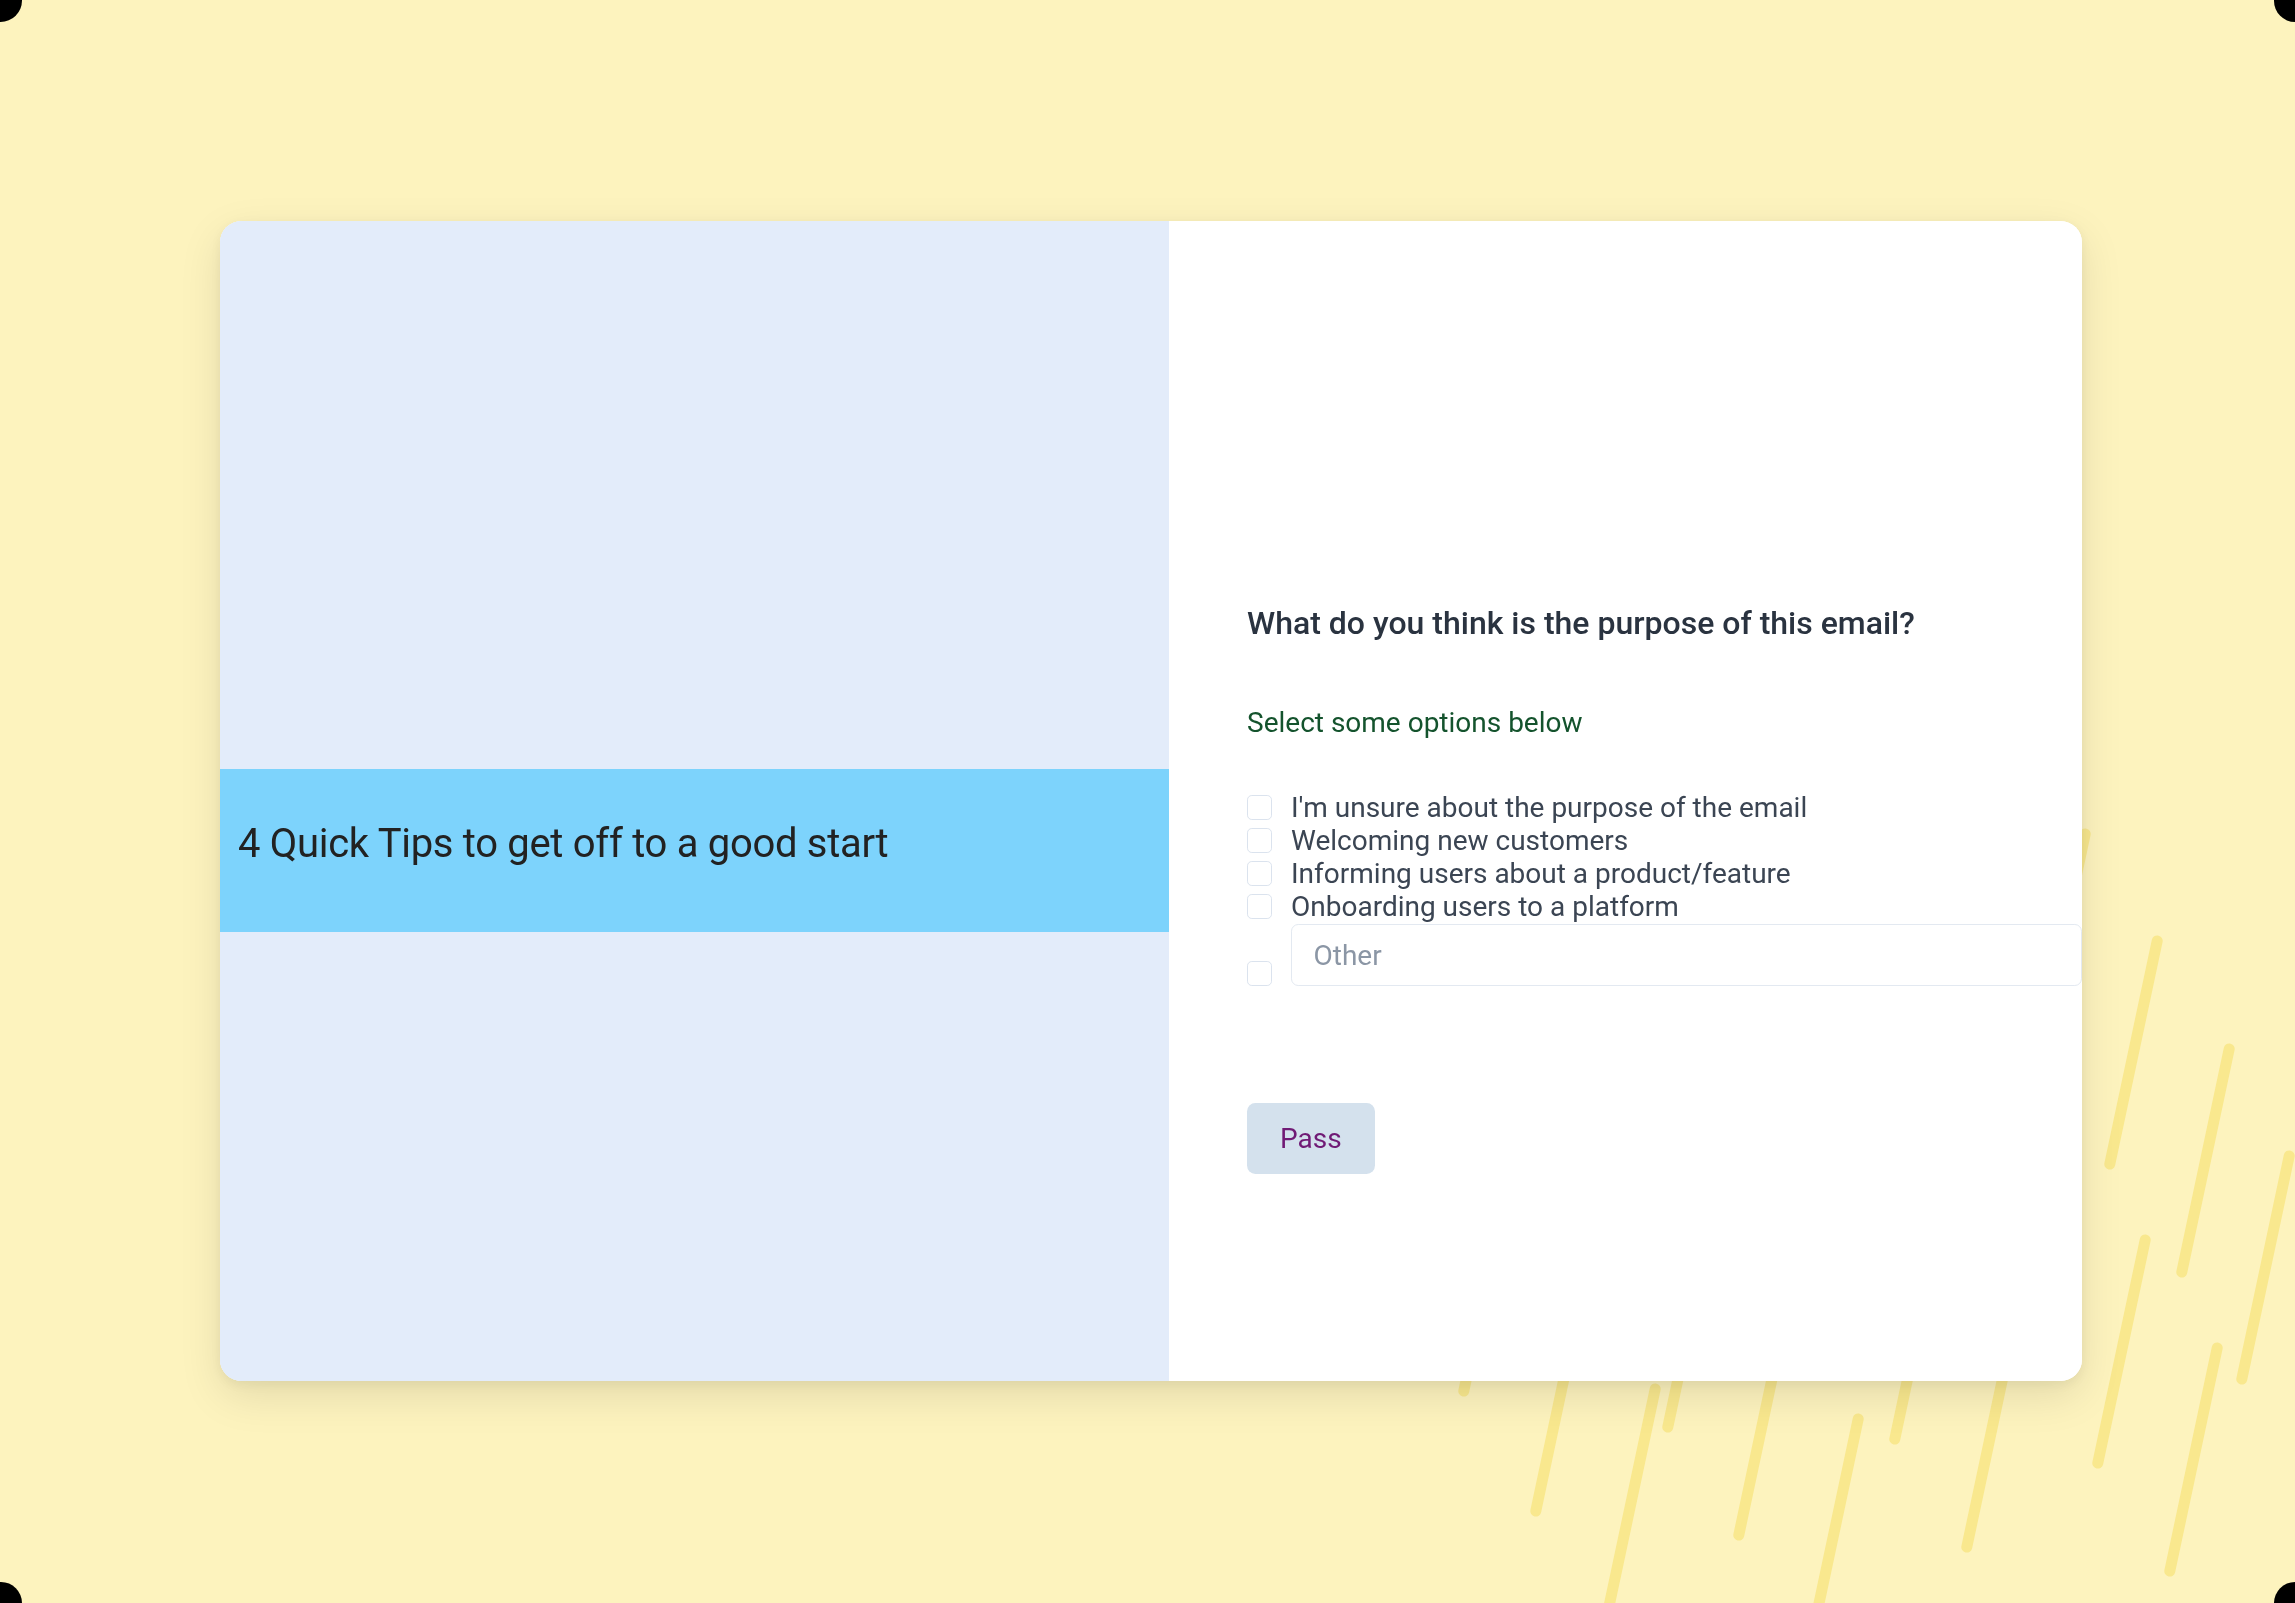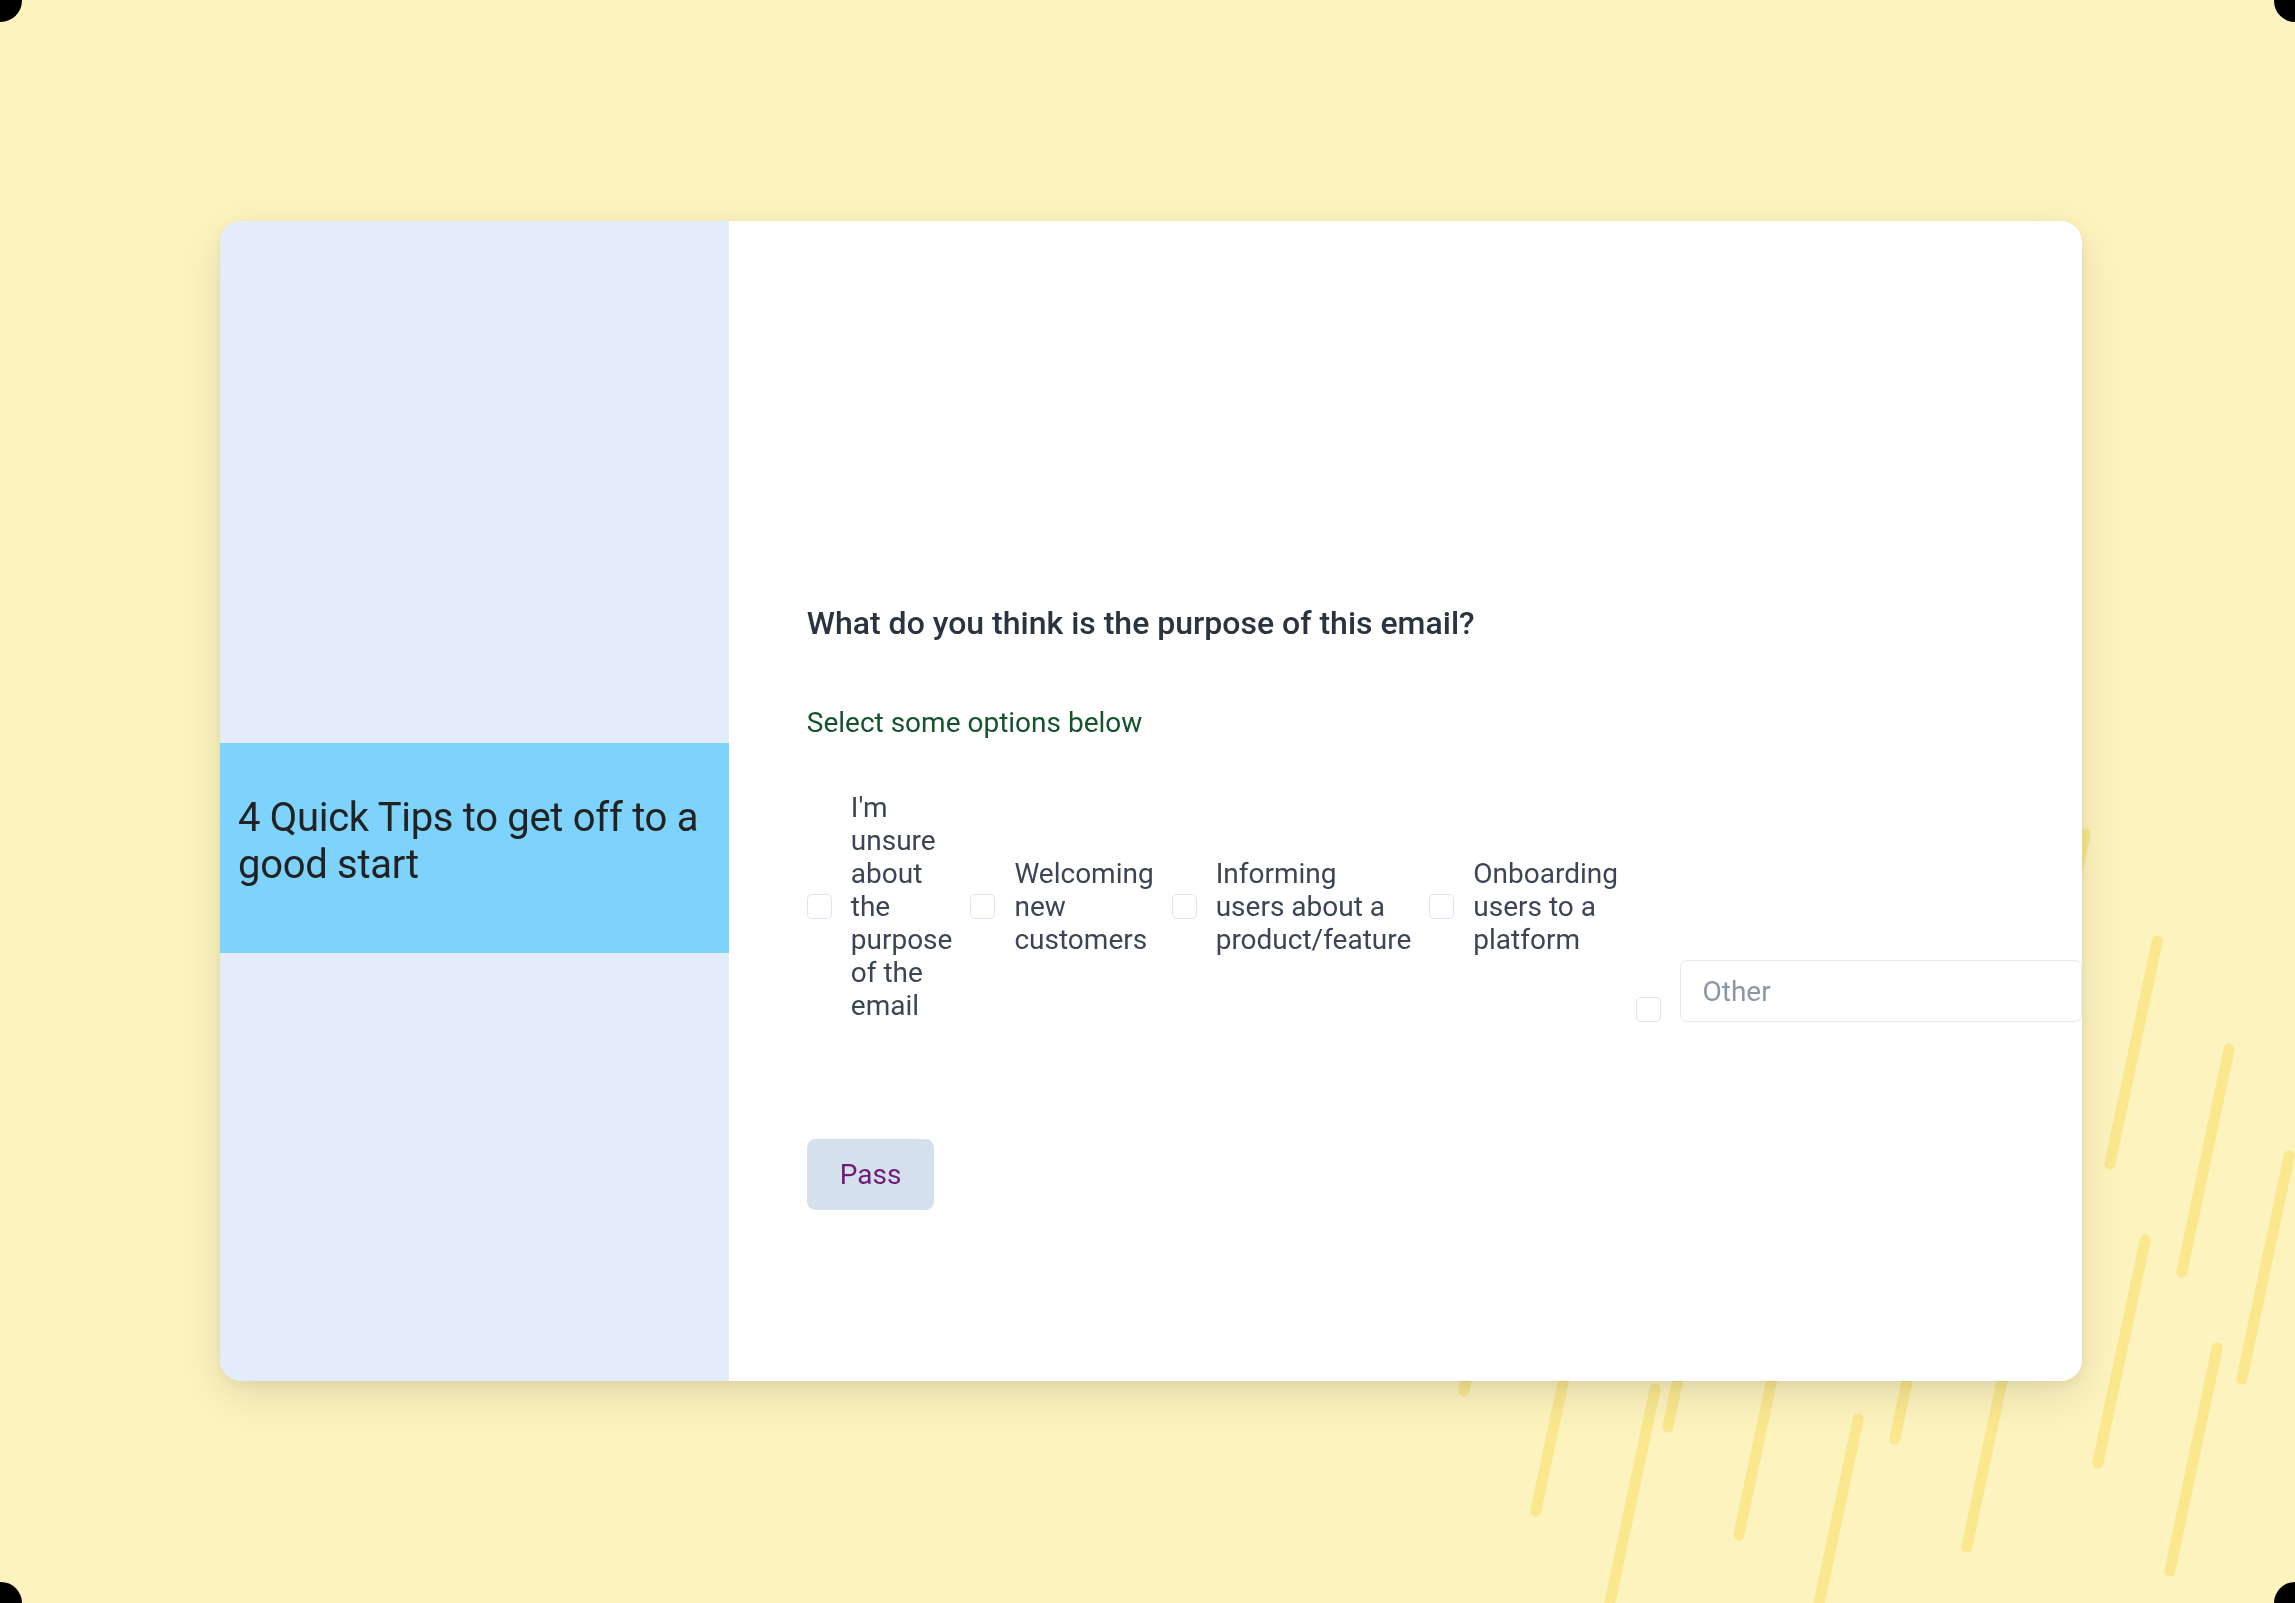--- a/index.html
+++ b/index.html
@@ -104,22 +104,21 @@
   }
   
   .subtext {
     font-size: 28px;
     color: #14532d;
     margin-bottom: 52px;
   }
   
   .options {
     display: flex;
-    flex-direction: row;
-    gap: 18px;
+    flex-direction: column;
     margin-bottom: 38px;
   }
   
   .option-row {
     display: flex;
     align-items: center;
     gap: 19px;
   }
   
   .checkbox {

